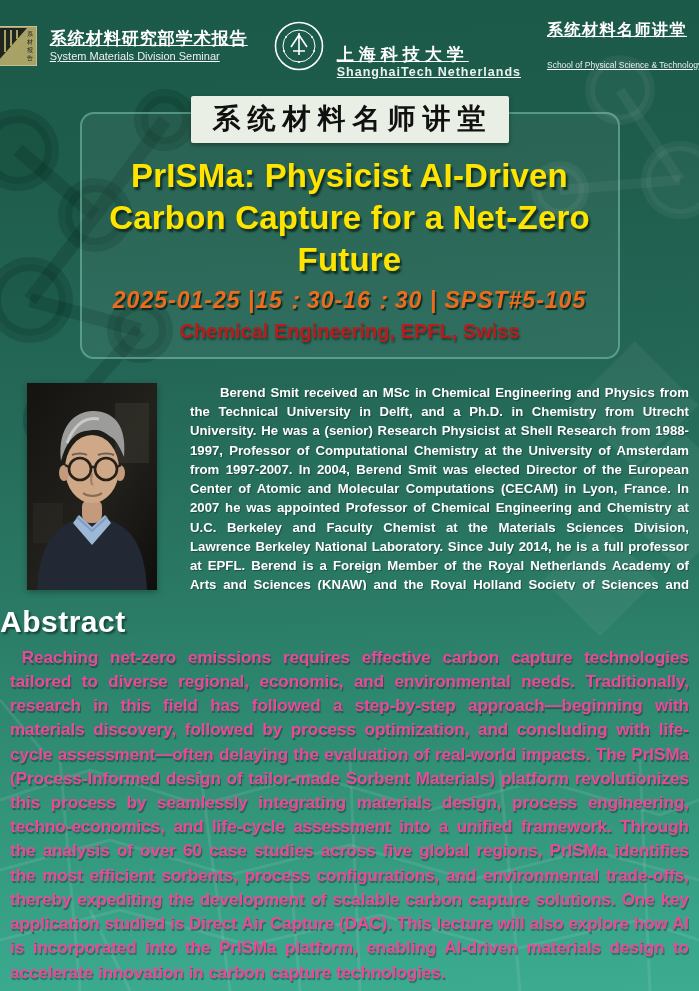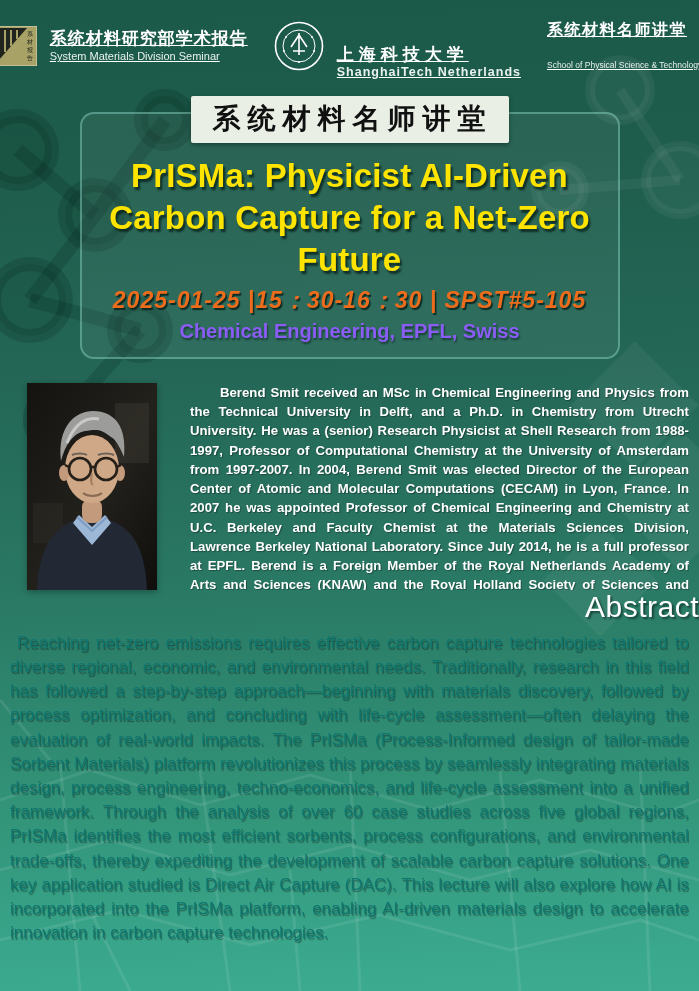--- a/index.html
+++ b/index.html
@@ -48,41 +48,41 @@
     margin:12px 6px 4px;color:var(--title,#ffe400);
     font-size:33px;font-weight:800;line-height:1.27;letter-spacing:.2px;
     text-shadow:2px 3px 2px rgba(8,32,26,.8);
   }
   .datetime{
     color:var(--datetime,#ed6c1c);font-size:23px;font-weight:bold;font-style:italic;
     letter-spacing:1px;text-shadow:1.5px 2px 1px rgba(8,32,26,.85);
   }
   .speaker{color:#fff;font-size:27px;font-weight:bold;margin-top:9px;
     text-shadow:1px 2px 2px rgba(8,32,26,.6);}
-  .affiliation{color:#8b5cf6;font-size:20px;font-weight:bold;margin-top:4px;
+  .affiliation{color:#b91c1c;font-size:20px;font-weight:bold;margin-top:4px;
     text-shadow:1px 2px 2px rgba(8,32,26,.6);}
 
   
   .bio{display:flex;gap:33px;margin:24px 10px 0 27px;}
   .portrait{width:130px;height:207px;flex:none;box-shadow:0 2px 6px rgba(0,20,15,.35);}
   .bio-text{
     width:500px;height:207px;overflow:hidden;
     color:#fff;font-size:13.2px;font-weight:bold;line-height:1.46;
     text-align:justify;text-indent:30px;
     text-shadow:1px 1px 1px rgba(0,0,0,.35);
   }
 
   
   .abstract-heading{
-    text-align:right;color:#fff;font-size:30px;font-weight:400;
-    text-shadow:2px 2px 2px rgba(8,32,26,.6);letter-spacing:.5px;
+    text-align:left;color:#fff;font-size:30px;font-weight:700;
+    margin-top:15px;text-shadow:2px 2px 2px rgba(8,32,26,.6);letter-spacing:.5px;
   }
   .abstract-text{
     margin:7px 10px 12px;height:342px;overflow:hidden;
-    color:#0f766e;font-size:17px;font-weight:normal;line-height:1.425;
+    color:#ec4899;font-size:17px;font-weight:bold;line-height:1.425;
     text-align:justify;text-shadow:1px 1.5px 1px rgba(0,0,0,.35);
     white-space:pre-wrap;
   }
 </style>
 </head>
 <body>
 
 <svg class="decor" width="699" height="991" viewBox="0 0 699 991" xmlns="http://www.w3.org/2000/svg">
 
   <g stroke="rgba(0,30,20,0.18)" stroke-width="14" fill="rgba(0,30,20,0.12)">

